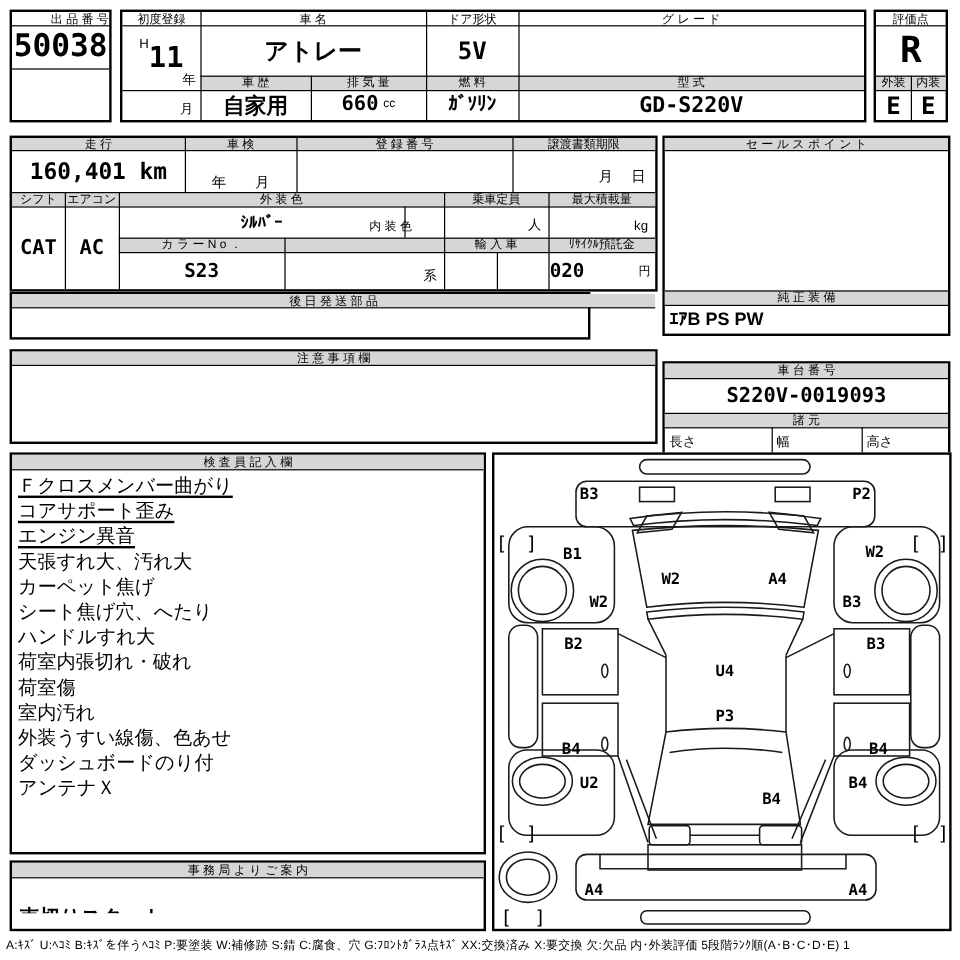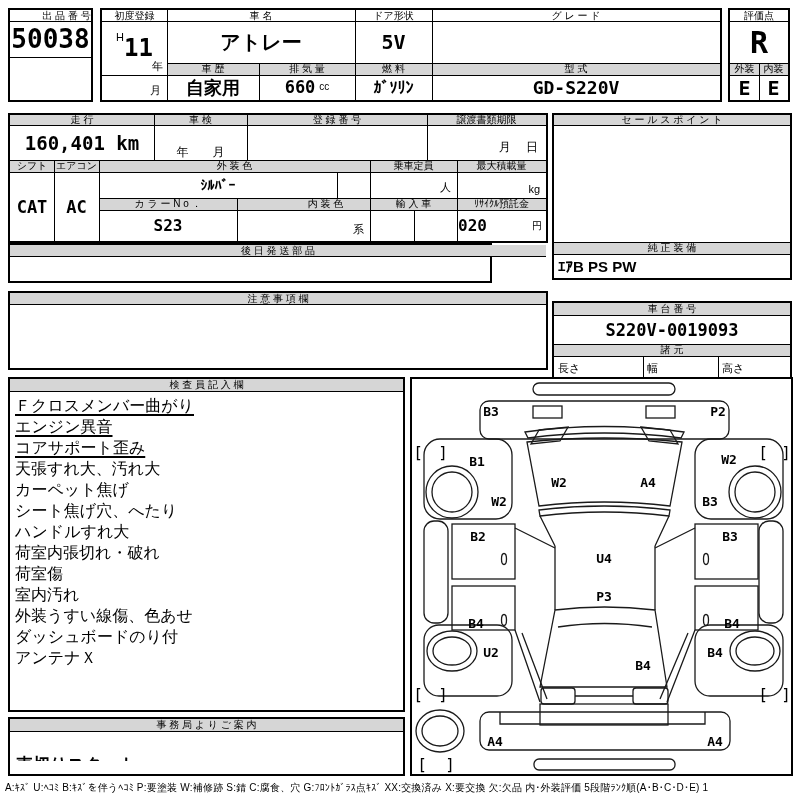--- a/index.html
+++ b/index.html
@@ -115,21 +115,21 @@
     <div class="cell hdr" style="left:44px;top:45px;width:45px;height:12px;">エアコン</div>
     <div class="cell hdr" style="left:89px;top:45px;width:271px;height:12px;">外 装 色</div>
     <div class="cell hdr" style="left:360px;top:45px;width:87px;height:12px;">乗車定員</div>
     <div class="cell hdr" style="left:447px;top:45px;width:89px;height:12px;">最大積載量</div>
     <div class="cell b num" style="left:0;top:57px;width:44px;height:69px;font-size:17px;">CAT</div>
     <div class="cell b num" style="left:44px;top:57px;width:45px;height:69px;font-size:17px;">AC</div>
     <div class="cell b" style="left:89px;top:57px;width:238px;height:26px;font-size:14px;">ｼﾙﾊﾞｰ</div>
     <div class="cell bottom right" style="left:360px;top:57px;width:87px;height:26px;font-size:11px;padding:0 6px 3px 0;">人</div>
     <div class="cell bottom right" style="left:447px;top:57px;width:89px;height:26px;font-size:11px;padding:0 6px 3px 0;">kg</div>
     <div class="cell hdr" style="left:89px;top:83px;width:138px;height:12px;">カ ラ ー N o ．</div>
-    <div class="cell hdr" style="left:227px;top:83px;width:133px;height:12px;padding-left:44px;">内 装 色</div>
+    <div class="cell hdr" style="left:227px;top:68px;width:133px;height:12px;padding-left:44px;">内 装 色</div>
     <div class="cell hdr" style="left:360px;top:83px;width:87px;height:12px;">輸 入 車</div>
     <div class="cell hdr" style="left:447px;top:83px;width:89px;height:12px;">ﾘｻｲｸﾙ預託金</div>
     <div class="cell b num" style="left:89px;top:95px;width:138px;height:31px;font-size:16px;">S23</div>
     <div class="cell bottom right" style="left:227px;top:95px;width:133px;height:31px;font-size:11px;padding:0 6px 4px 0;">系</div>
     <div class="cell right" style="left:447px;top:95px;width:89px;height:31px;padding-right:4px;gap:44px;">
       <span class="b num" style="font-size:16px;">7,020</span>
         <span style="font-size:10px;margin-left:1px;">円</span>
     </div>
   </div>
 
@@ -174,22 +174,22 @@
     <div class="cell left" style="left:89px;top:53px;width:75px;height:25px;font-size:11px;padding-left:4px;">幅</div>
     <div class="cell left" style="left:164px;top:53px;width:72px;height:25px;font-size:11px;padding-left:4px;">高さ</div>
   </div>
 
   <div class="box" style="left:8px;top:377px;width:397px;height:335px;">
     <div class="gray" style="left:0;top:0;width:393px;height:12px;"></div>
     <div class="hl" style="left:0;top:12px;width:393px;"></div>
     <div class="cell hdr" style="left:0;top:0;width:393px;height:12px;">検 査 員 記 入 欄</div>
     <div id="insp-lines" style="position:absolute;left:5px;top:16px;width:385px;">
       <div><span class="ul">Ｆクロスメンバー曲がり</span></div>
+      <div><span class="ul">コアサポート歪み</span></div>
       <div><span class="ul">エンジン異音</span></div>
-      <div><span class="ul">コアサポート歪み</span></div>
       <div>天張すれ大、汚れ大</div>
       <div>カーペット焦げ</div>
       <div>シート焦げ穴、へたり</div>
       <div>ハンドルすれ大</div>
       <div>荷室内張切れ・破れ</div>
       <div>荷室傷</div>
       <div>室内汚れ</div>
       <div>外装うすい線傷、色あせ</div>
       <div>ダッシュボードのり付</div>
       <div>アンテナＸ</div>

